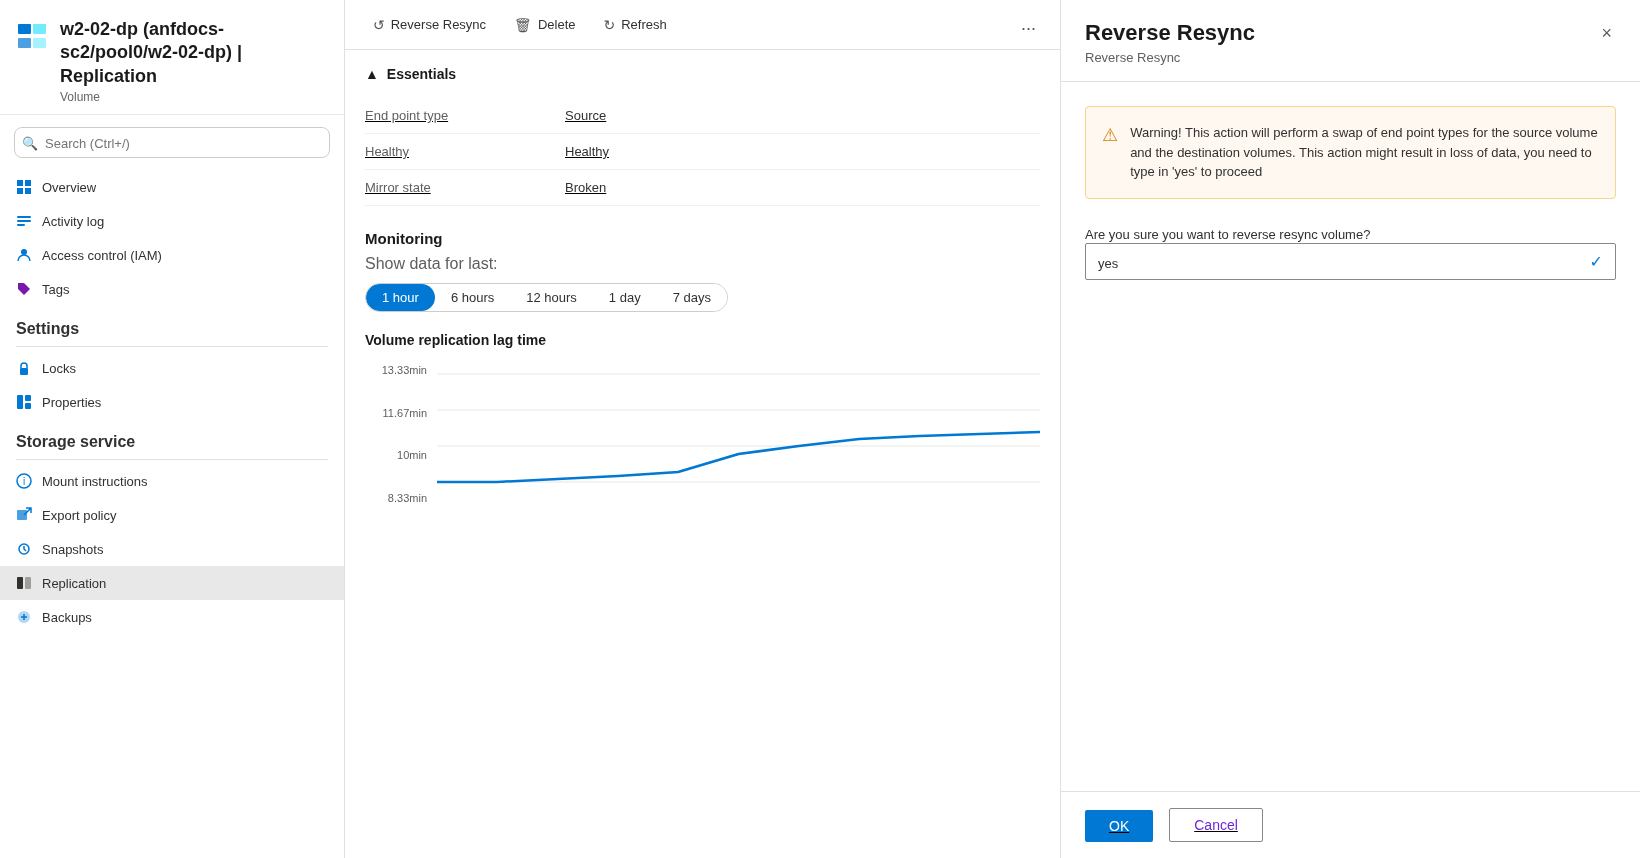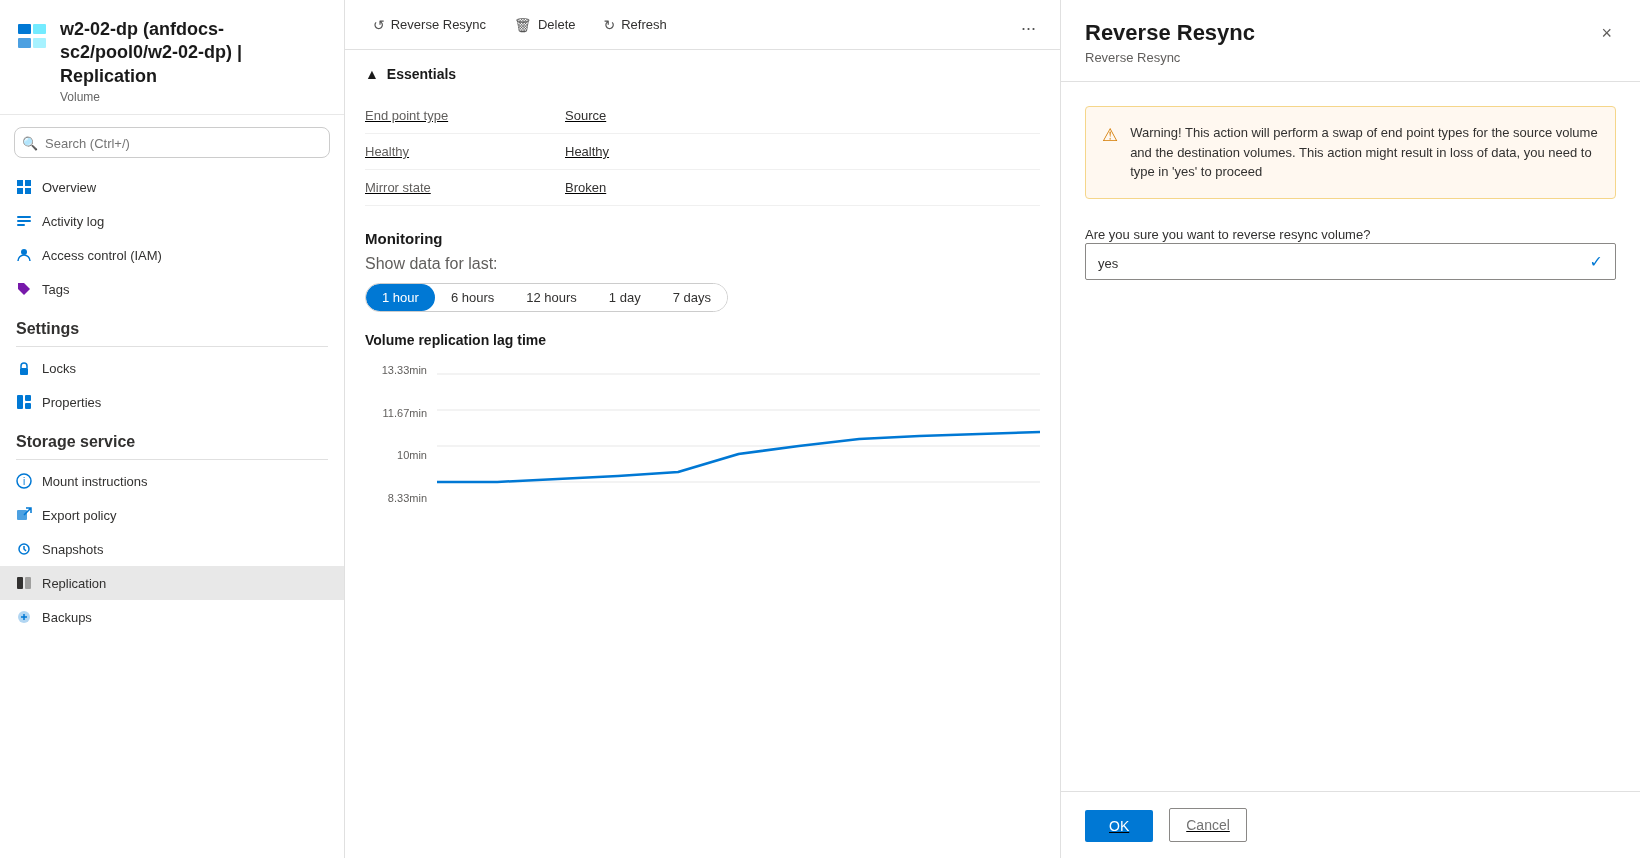--- a/index.html
+++ b/index.html
@@ -402,23 +402,23 @@
       border: none;
       padding: 8px 24px;
       border-radius: 2px;
       font-size: 14px;
       font-weight: 500;
       cursor: pointer;
     }
 
     .btn-secondary {
       background: #fff;
-      color: #737373;
+      color: #6d28d9;
       border: 1px solid #8a8886;
-      padding: 8px 16px;
+      padding: 8px 24px;
       border-radius: 2px;
       font-size: 14px;
       cursor: pointer;
     }
   </style>
 </head>
 <body>
 
 <div class="left-panel">
   <div class="resource-header">

